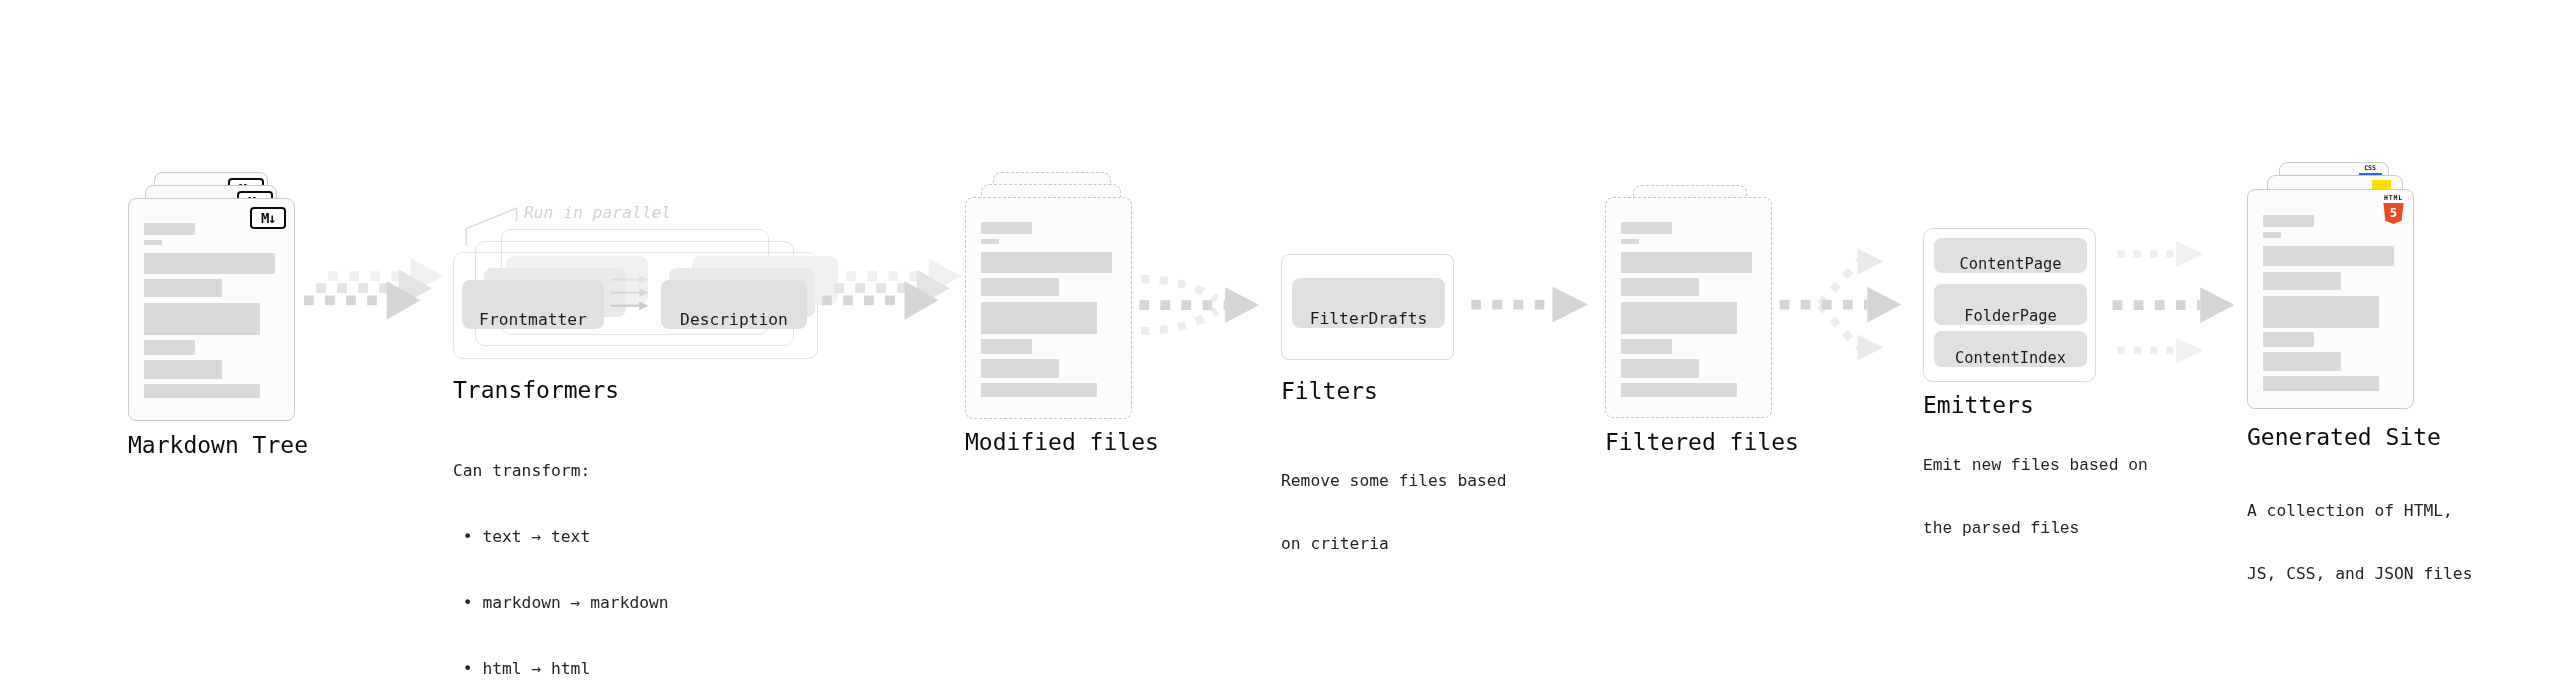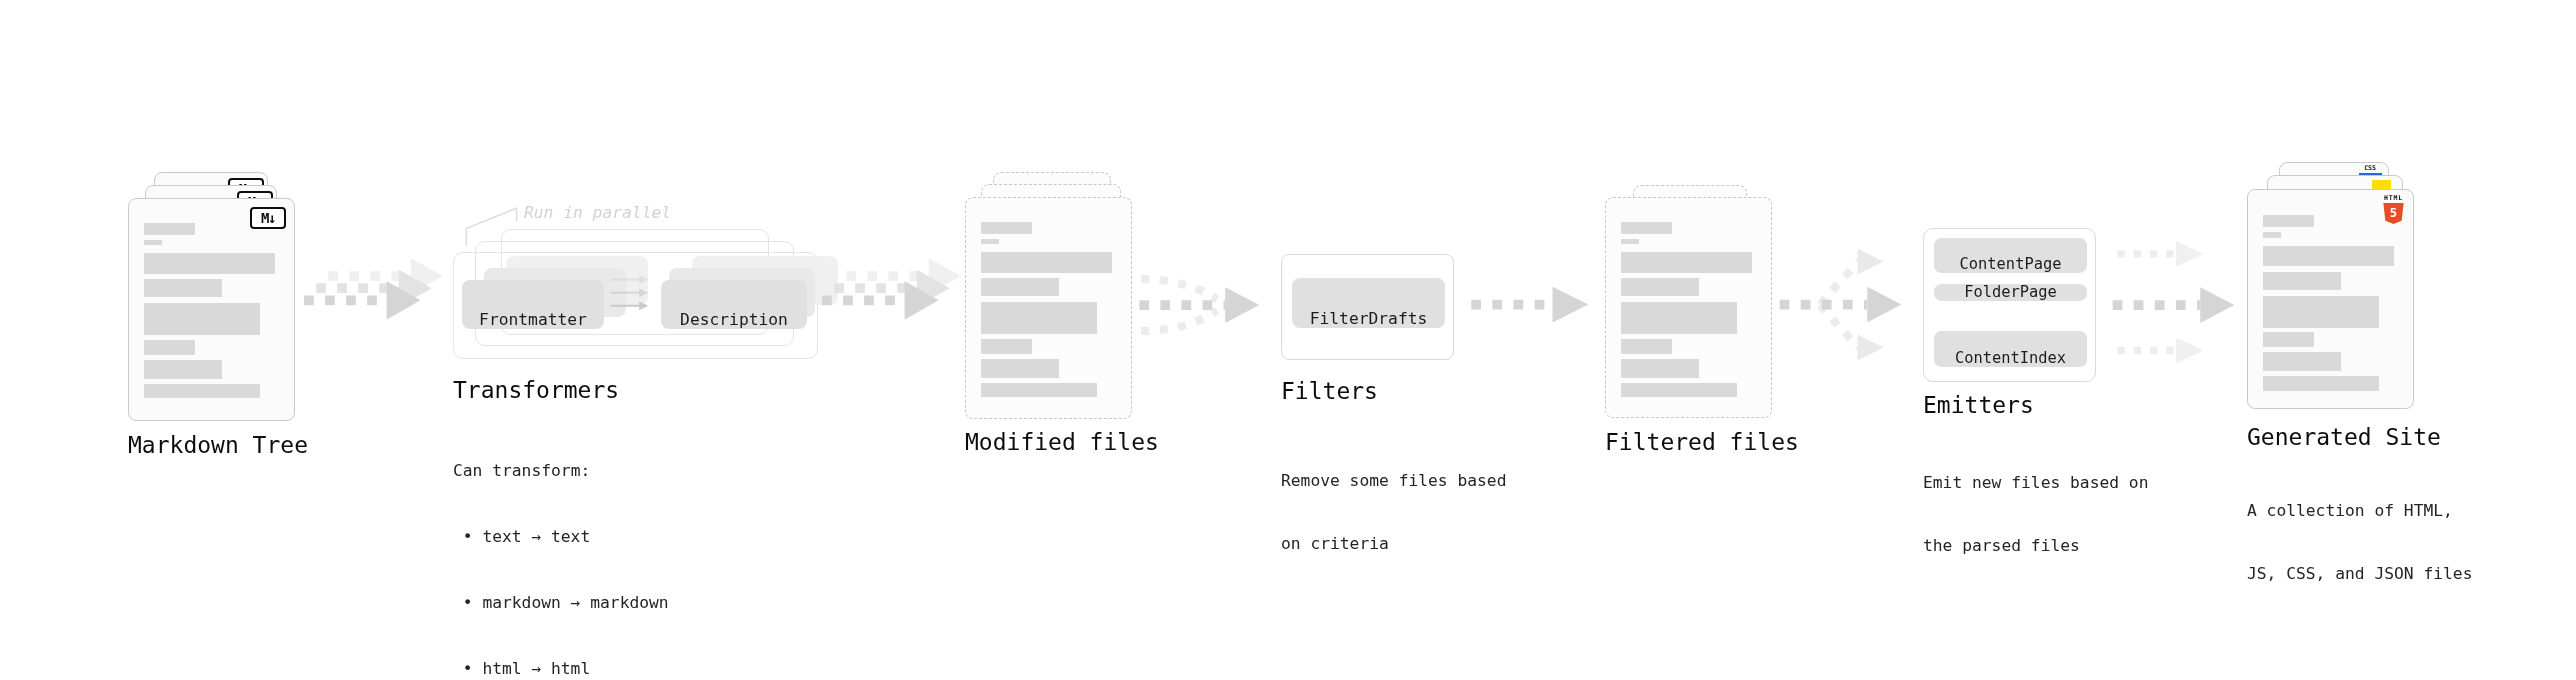--- a/index.html
+++ b/index.html
@@ -235,28 +235,28 @@
     <line class="da-d" x1="2" y1="87" x2="110" y2="87"></line>
     <polygon class="ha-l" points="98,18 98,50 130,34"></polygon>
     <polygon class="ha-l" points="98,124 98,156 130,140"></polygon>
     <polygon class="ha-d" points="110,65 110,109 152,87"></polygon>
   </svg>
 
   <div class="obox solidbox" style="left:1923px;top:228px;width:173px;height:154px;"></div>
   <div class="pill" style="left:1934px;top:238px;width:153px;height:35px;border-radius:7.3px;font-size:15.4px;">
     <span>ContentPage</span>
   </div>
-  <div class="pill" style="left:1934px;top:284px;width:153px;height:17px;border-radius:7.3px;font-size:15.4px;">
+  <div class="pill" style="left:1934px;top:284px;width:153px;height:41px;border-radius:7.3px;font-size:15.4px;">
     <span>FolderPage</span>
   </div>
   <div class="pill" style="left:1934px;top:331px;width:153px;height:36px;border-radius:7.3px;font-size:15.4px;">
     <span>ContentIndex</span>
   </div>
   <div class="title" style="left:1923px;top:392px;">Emitters</div>
-  <div class="subtitle" style="left:1923px;top:430px;">
+  <div class="subtitle" style="left:1923px;top:413px;font-family:Liberation Mono, monospace;">
     <div>Emit new files based on</div>
     <div>the parsed files</div>
   </div>
 
   <svg style="left:2111px;top:236px;" width="142" height="130" viewBox="0 0 175 160">
     <line class="da-l" x1="8" y1="22" x2="80" y2="22"></line>
     <polygon class="ha-f" points="80,6 80,38 114,22"></polygon>
     <line class="da-d" x1="2" y1="85" x2="110" y2="85"></line>
     <polygon class="ha-d" points="110,63 110,107 152,85"></polygon>
     <line class="da-l" x1="8" y1="141" x2="80" y2="141"></line>

